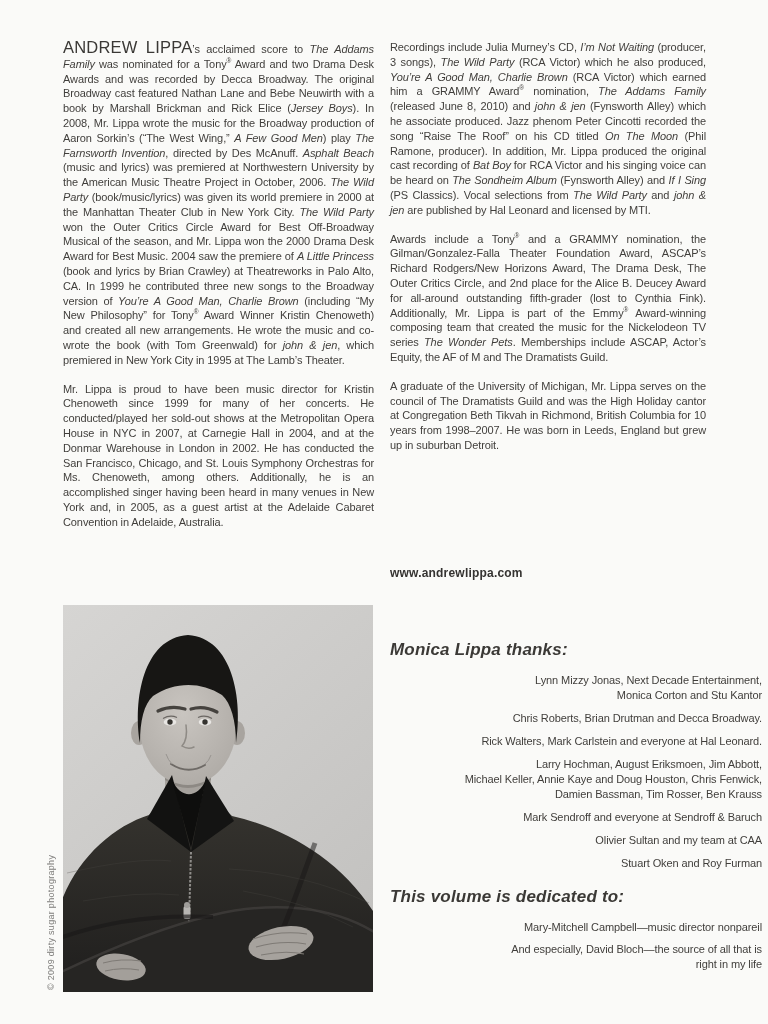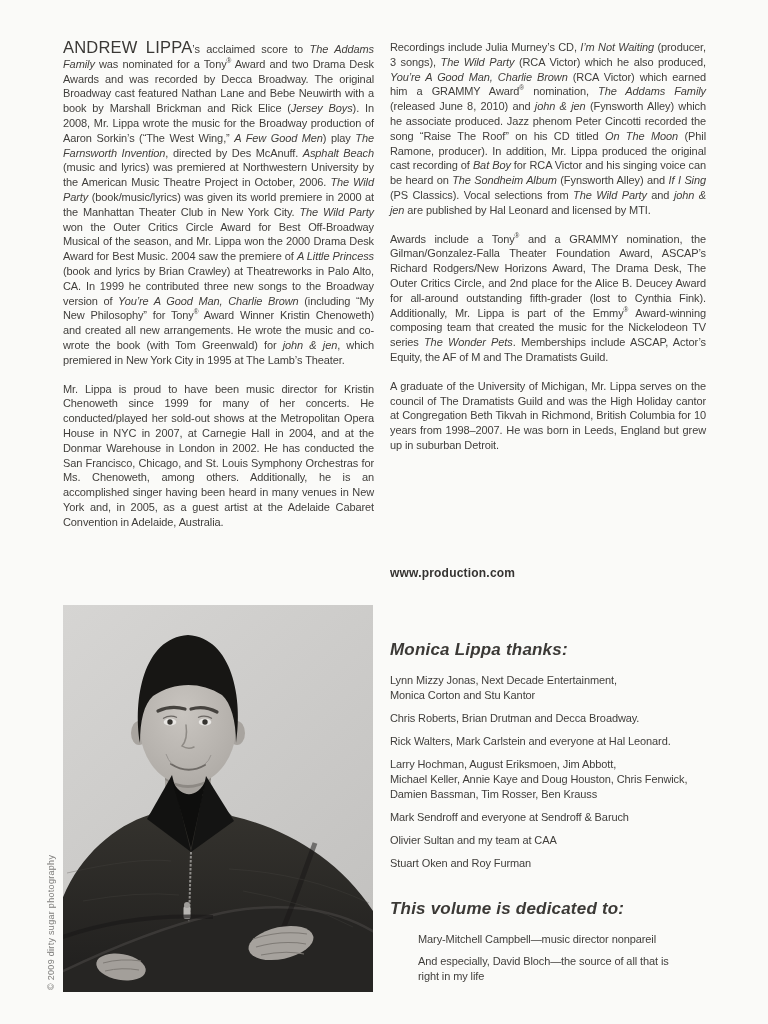--- a/index.html
+++ b/index.html
@@ -43,44 +43,44 @@
     transform:rotate(-90deg);transform-origin:0 0;
     font-size:9px;letter-spacing:0.3px;color:#7d7c7a;white-space:nowrap;
   }
 
   
   .ack{position:absolute;left:390px;top:640px;width:372px;}
   .ack-head{
     margin:0 0 13px 0;font-style:italic;font-weight:bold;
     font-size:17px;letter-spacing:0.2px;color:#3b3936;
   }
-  .ded-head{margin-top:28px;}
+  .ded-head{margin-top:16px;}
   .ack-item{
     font-size:11px;line-height:15px;letter-spacing:-0.1px;
-    margin:0 0 8px 0;white-space:pre-line;color:#403e3b;
+    margin:0 0 8px 0;white-space:pre-line;color:#403e3b;text-align:right;
   }
   .ded-list .ack-item{margin-bottom:7px;padding-left:28px;}
 </style>
 </head>
 <body>
 
 <div class="page">
 
   <div class="col col-left">
       <p class="bio-p"><span class="name">ANDREW LIPPA</span><span>’s acclaimed score to </span><span class="i">The Addams Family</span><span> was nominated for a Tony</span><sup>®</sup><span> Award and two Drama Desk Awards and was recorded by Decca Broadway. The original Broadway cast featured Nathan Lane and Bebe Neuwirth with a book by Marshall Brickman and Rick Elice (</span><span class="i">Jersey Boys</span><span>). In 2008, Mr. Lippa wrote the music for the Broadway production of Aaron Sorkin’s (“The West Wing,” </span><span class="i">A Few Good Men</span><span>) play </span><span class="i">The Farnsworth Invention</span><span>, directed by Des McAnuff. </span><span class="i">Asphalt Beach</span><span> (music and lyrics) was premiered at Northwestern University by the American Music Theatre Project in October, 2006. </span><span class="i">The Wild Party</span><span> (book/music/lyrics) was given its world premiere in 2000 at the Manhattan Theater Club in New York City. </span><span class="i">The Wild Party</span><span> won the Outer Critics Circle Award for Best Off-Broadway Musical of the season, and Mr. Lippa won the 2000 Drama Desk Award for Best Music. 2004 saw the premiere of </span><span class="i">A Little Princess</span><span> (book and lyrics by Brian Crawley) at Theatreworks in Palo Alto, CA. In 1999 he contributed three new songs to the Broadway version of </span><span class="i">You’re A Good Man, Charlie Brown</span><span> (including “My New Philosophy” for Tony</span><sup>®</sup><span> Award Winner Kristin Chenoweth) and created all new arrangements. He wrote the music and co-wrote the book (with Tom Greenwald) for </span><span class="i">john &amp; jen</span><span>, which premiered in New York City in 1995 at The Lamb’s Theater.</span></p>
       <p class="bio-p"><span>Mr. Lippa is proud to have been music director for Kristin Chenoweth since 1999 for many of her concerts. He conducted/played her sold-out shows at the Metropolitan Opera House in NYC in 2007, at Carnegie Hall in 2004, and at the Donmar Warehouse in London in 2002. He has conducted the San Francisco, Chicago, and St. Louis Symphony Orchestras for Ms. Chenoweth, among others. Additionally, he is an accomplished singer having been heard in many venues in New York and, in 2005, as a guest artist at the Adelaide Cabaret Convention in Adelaide, Australia.</span></p>
     </div>
 
   <div class="col col-right">
       <p class="bio-p"><span>Recordings include Julia Murney’s CD, </span><span class="i">I’m Not Waiting</span><span> (producer, 3 songs), </span><span class="i">The Wild Party</span><span> (RCA Victor) which he also produced, </span><span class="i">You’re A Good Man, Charlie Brown</span><span> (RCA Victor) which earned him a GRAMMY Award</span><sup>®</sup><span> nomination, </span><span class="i">The Addams Family</span><span> (released June 8, 2010) and </span><span class="i">john &amp; jen</span><span> (Fynsworth Alley) which he associate produced. Jazz phenom Peter Cincotti recorded the song “Raise The Roof” on his CD titled </span><span class="i">On The Moon</span><span> (Phil Ramone, producer). In addition, Mr. Lippa produced the original cast recording of </span><span class="i">Bat Boy</span><span> for RCA Victor and his singing voice can be heard on </span><span class="i">The Sondheim Album</span><span> (Fynsworth Alley) and </span><span class="i">If I Sing</span><span> (PS Classics). Vocal selections from </span><span class="i">The Wild Party</span><span> and </span><span class="i">john &amp; jen</span><span> are published by Hal Leonard and licensed by MTI.</span></p>
       <p class="bio-p"><span>Awards include a Tony</span><sup>®</sup><span> and a GRAMMY nomination, the Gilman/Gonzalez-Falla Theater Foundation Award, ASCAP’s Richard Rodgers/New Horizons Award, The Drama Desk, The Outer Critics Circle, and 2nd place for the Alice B. Deucey Award for all-around outstanding fifth-grader (lost to Cynthia Fink). Additionally, Mr. Lippa is part of the Emmy</span><sup>®</sup><span> Award-winning composing team that created the music for the Nickelodeon TV series </span><span class="i">The Wonder Pets</span><span>. Memberships include ASCAP, Actor’s Equity, the AF of M and The Dramatists Guild.</span></p>
       <p class="bio-p"><span>A graduate of the University of Michigan, Mr. Lippa serves on the council of The Dramatists Guild and was the High Holiday cantor at Congregation Beth Tikvah in Richmond, British Columbia for 10 years from 1998–2007. He was born in Leeds, England but grew up in suburban Detroit.</span></p>
     </div>
 
-  <div class="website">www.production.com</div>
+  <div class="website">www.andrewlippa.com</div>
 
   <figure class="photo">
     <svg viewBox="0 0 310 387" width="310" height="387" aria-hidden="true">
       <defs>
         <linearGradient id="bgGrad" x1="0" y1="0" x2="0.7" y2="1">
           <stop offset="0" stop-color="#d6d5d3"></stop>
           <stop offset="1" stop-color="#c3c2c0"></stop>
         </linearGradient>
         <radialGradient id="faceGrad" cx="0.45" cy="0.38" r="0.85">
           <stop offset="0" stop-color="#c9c5c0"></stop>

